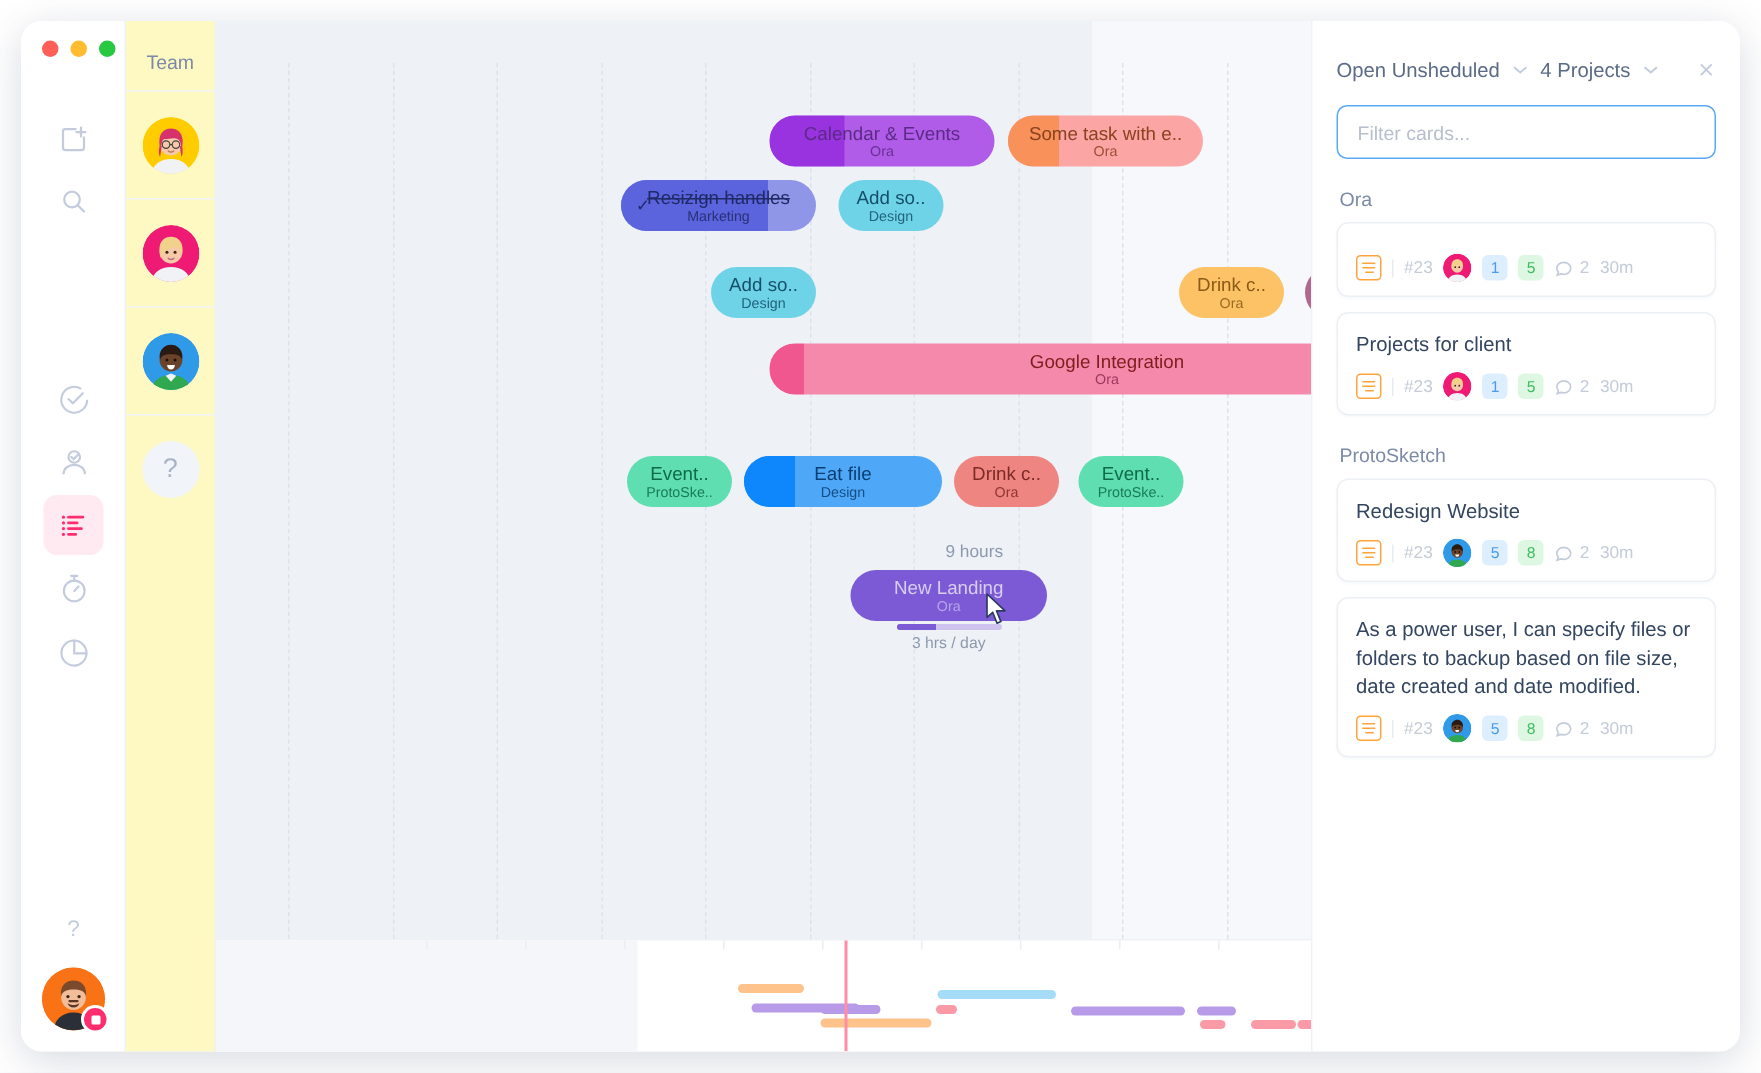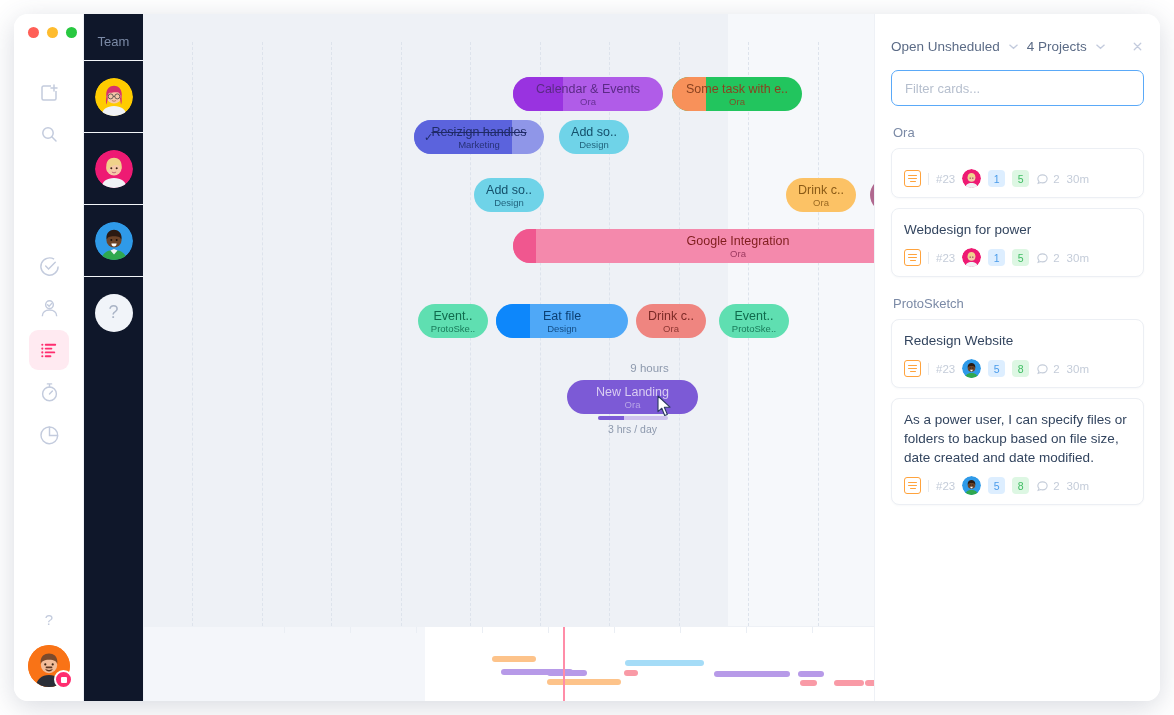--- a/index.html
+++ b/index.html
@@ -60,21 +60,21 @@
     position: absolute; right: -3px; bottom: -2px;
     width: 19px; height: 19px; border-radius: 50%;
     background: #ff2d6f; border: 2px solid #fff;
     display: flex; align-items: center; justify-content: center;
   }
   .rec-badge i { width: 6px; height: 6px; background: #fff; border-radius: 1px; display: block; }
 
   
   .team {
     width: 60px; flex: 0 0 60px; height: 100%;
-    border-right: 1px solid #eef1f6; background: #0f172a;
+    border-right: 1px solid #eef1f6; background: #fef9c3;
     position: relative;
   }
   .team-title {
     text-align: center; font-size: 13px; color: #7b8aa6;
     padding-top: 20px; height: 46px;
   }
   .team-row {
     height: 72px; display: flex; align-items: center; justify-content: center;
     border-top: 1px solid #f2f5f9;
   }
@@ -365,21 +365,21 @@
         <div class="tl-grid" style="left: 534.5px;"></div>
         <div class="tl-grid" style="left: 604px;"></div>
         <div class="tl-grid" style="left: 673.5px;"></div>
       </div>
     <div id="tl-tasks">
         <div class="task" style="left: 369px; top: 63px; width: 150px; background: rgb(176, 92, 232);">
           <span class="prog" style="width: 33%; background: rgb(153, 51, 224);"></span>
           <span class="t1" style="color: rgb(91, 42, 134);">Calendar &amp; Events</span>
           <span class="t2" style="color: rgb(91, 42, 134);">Ora</span>
         </div>
-        <div class="task" style="left: 528px; top: 63px; width: 130px; background: #22c55e;">
+        <div class="task" style="left: 528px; top: 63px; width: 130px; background: #fca5a5;">
           <span class="prog" style="width: 26%; background: rgb(248, 145, 90);"></span>
           <span class="t1" style="color: rgb(138, 66, 32);">Some task with e..</span>
           <span class="t2" style="color: rgb(138, 66, 32);">Ora</span>
         </div>
         <div class="task done" style="left: 270px; top: 106px; width: 130px; background: rgb(143, 150, 232);">
           <span class="prog" style="width: 75%; background: rgb(91, 99, 221);"></span>
           <span class="chk" style="color: rgb(31, 42, 102);">✓</span>
           <span class="t1" style="color: rgb(31, 42, 102);">Resizign handles</span>
           <span class="t2" style="color: rgb(31, 42, 102);">Marketing</span>
         </div>
@@ -516,21 +516,21 @@
             <span class="meta-cmt">
               <svg width="13" height="13" viewBox="0 0 14 14" fill="none" stroke="currentColor" stroke-width="1.2">
                 <path d="M12 7.4c0 2.4-2.2 4.3-5 4.3-.7 0-1.4-.1-2-.3L2.3 12.3l.9-2.2A4 4 0 0 1 2 7.4C2 5 4.2 3.1 7 3.1s5 1.9 5 4.3z"></path>
               </svg>
               <span>2</span>
             </span>
             <span class="meta-time">30m</span>
           </div>
         </div>
         <div class="card">
-          <div class="card-title">Webdesign for power</div>
+          <div class="card-title">Projects for client</div>
           <div class="card-meta">
             <span class="doc-ico">
               <i></i>
               <i></i>
               <i></i>
             </span>
             <span class="meta-sep"></span>
             <span class="meta-id">#23</span>
             <span class="meta-av"><svg width="19" height="19" viewBox="0 0 38 38">
                 <circle cx="19" cy="19" r="19" fill="#ee1a73"></circle>

